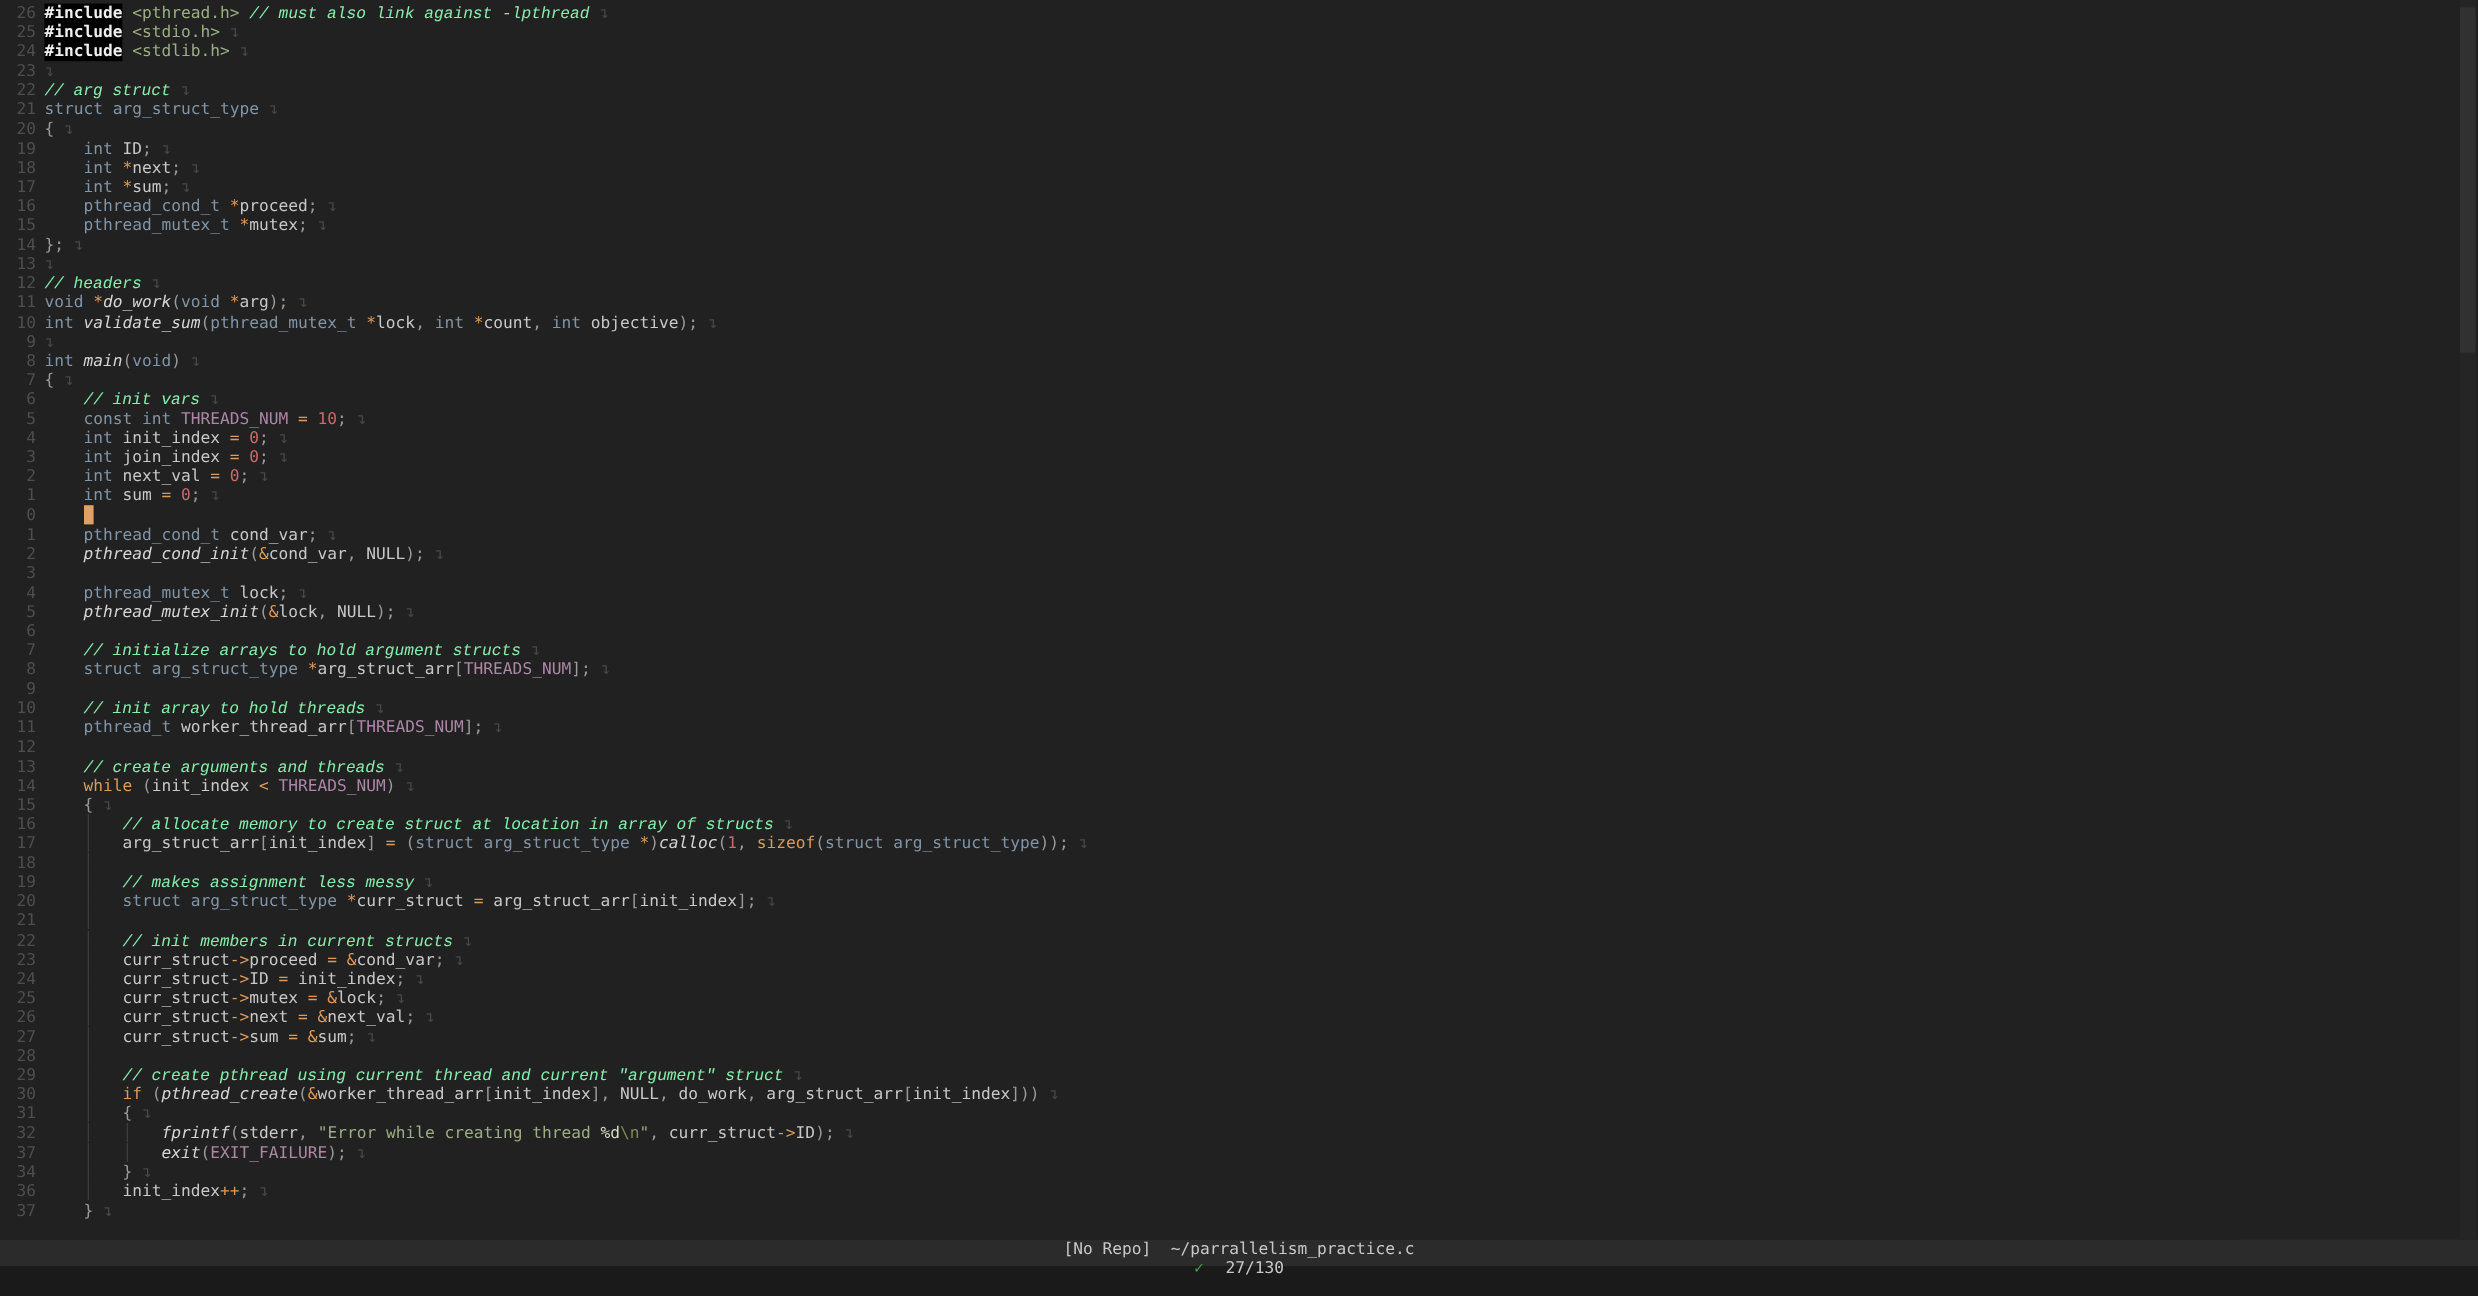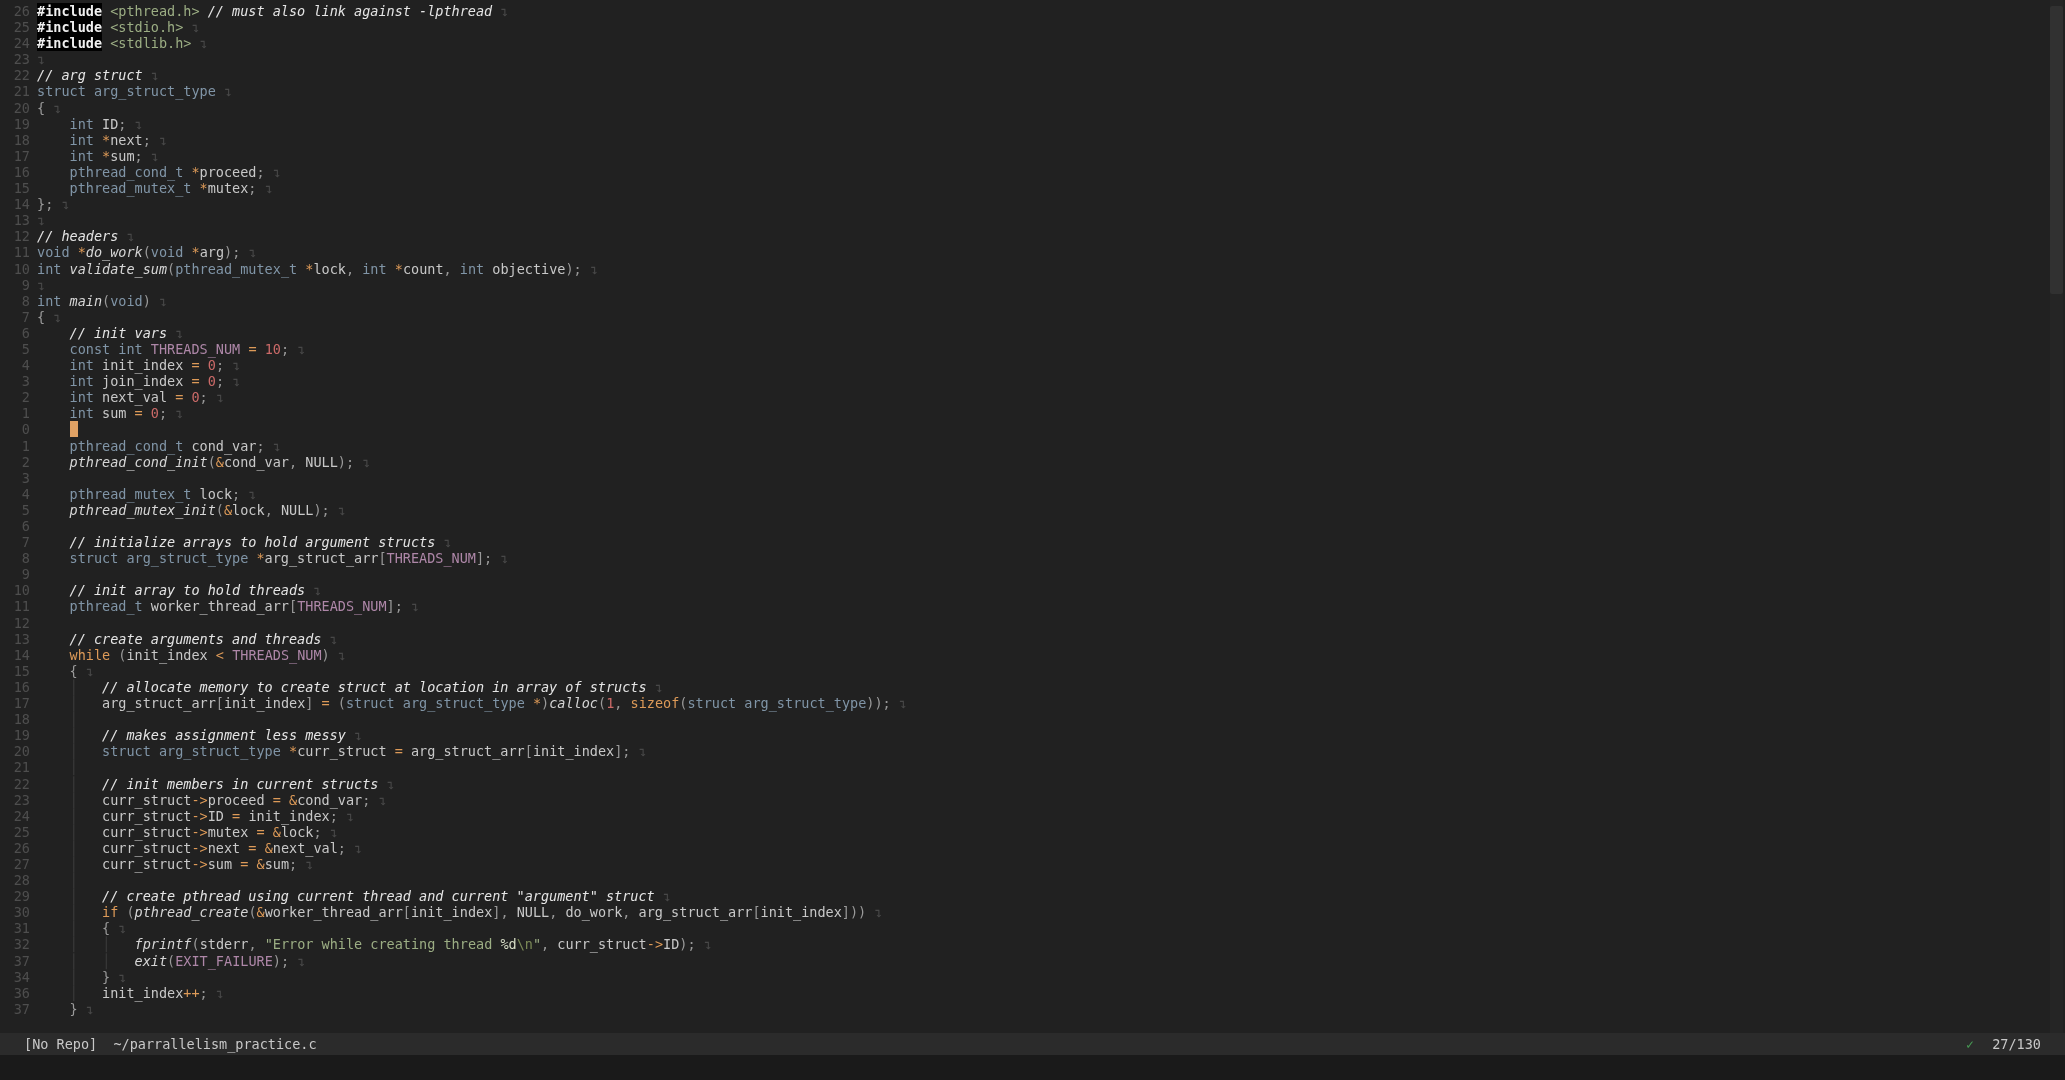--- a/index.html
+++ b/index.html
@@ -14,31 +14,31 @@
   .code{margin-left:7px;}
   .tk-d{color:#c8c8c8;}
   .tk-p{color:#9a9a9a;}
   .tk-t{color:#8095a7;}
   .tk-k{color:#dd9a58;}
   .tk-n{color:#cb6a68;}
   .tk-c{color:#ae87a8;margin-top:11px;}
   .tk-s{color:#9cae84;margin-top:34px;}
   .tk-e{color:#7b8a57;}
   .tk-fm{color:#d6dcc6;}
-  .tk-m{color:#e5e5e5;font-style:italic;}
+  .tk-m{color:#86efac;font-style:italic;font-family:Liberation Mono, monospace;}
   .tk-f{color:#d6d6d6;font-style:italic;}
   .tk-inc{background:#000000;color:#f0f0f0;font-weight:bold;}
   .tk-nl{color:#484848;}
   .tk-g{color:#3c3c3c;}
   .tk-cur{background:#dfa164;color:#212121;}
   .scroll-track{position:absolute;top:0;right:2px;width:13px;height:1033px;background:#252525;}
   .scroll-thumb{position:absolute;top:6px;right:2px;width:13px;height:288px;background:#313131;border-radius:2px;}
   .statusbar{
     width:2065px;height:22px;background:#2b2b2b;display:flex;align-items:center;
-    justify-content:space-between;box-sizing:border-box;padding:0 24px;color:#c8c8c8;
+    justify-content:space-between;box-sizing:border-box;padding:0 24px;color:#c8c8c8;flex-direction:column;
   }
   .statusbar .left{white-space:pre;}
   .statusbar .right{display:flex;align-items:center;gap:18px;}
   .check{color:#479a54;font-weight:bold;}
   .cmdline{width:2065px;height:25px;background:#1a1a1a;}
 </style>
 </head>
 <body>
 
 <div>

